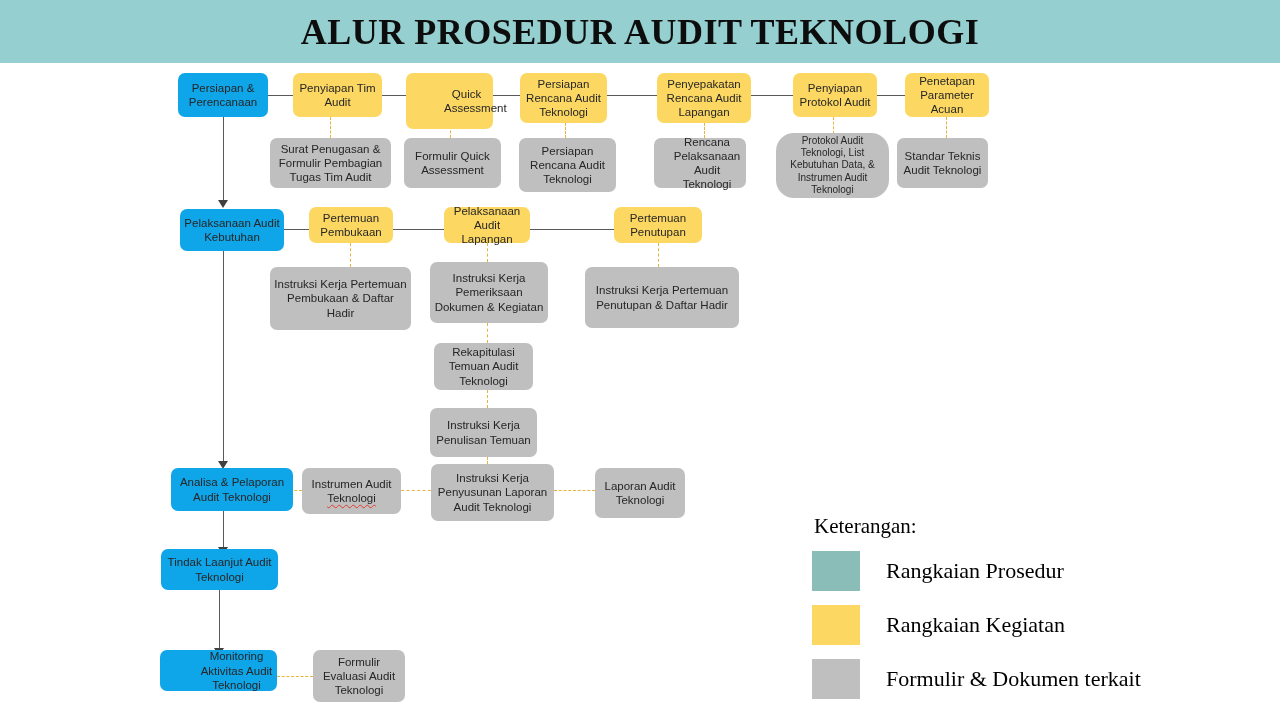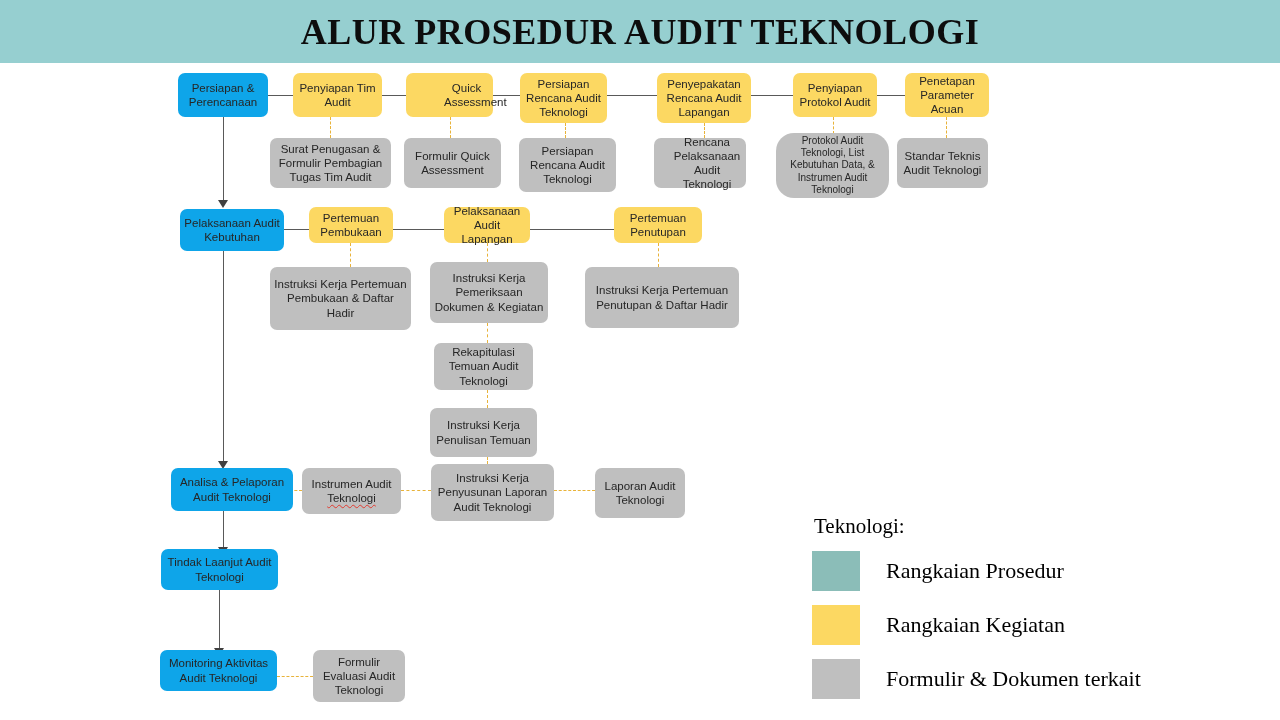--- a/index.html
+++ b/index.html
@@ -136,21 +136,21 @@
   <div class="conn h-dash" style="left:277px;top:676px;width:36px;"></div>
 
   <div class="node proc" style="left:178px;top:73px;width:90px;height:44px;">
     <span>Persiapan &amp; Perencanaan</span>
   </div>
 
   <div class="node act" style="left:293px;top:73px;width:89px;height:44px;">
     <span>Penyiapan Tim Audit</span>
   </div>
 
-  <div class="node act" style="left:406px;top:73px;width:87px;height:44px;padding-left:38px;">
+  <div class="node act" style="left:406px;top:73px;width:87px;height:56px;padding-left:38px;">
     <span>Quick Assessment</span>
   </div>
 
   <div class="node act" style="left:520px;top:73px;width:87px;height:50px;">
     <span>Persiapan Rencana Audit Teknologi</span>
   </div>
 
   <div class="node act" style="left:657px;top:73px;width:94px;height:50px;">
     <span>Penyepakatan Rencana Audit Lapangan</span>
   </div>
@@ -239,30 +239,30 @@
   </div>
 
   <div class="node doc" style="left:595px;top:468px;width:90px;height:50px;">
     <span>Laporan Audit Teknologi</span>
   </div>
 
   <div class="node proc" style="left:161px;top:549px;width:117px;height:41px;">
     <span>Tindak Laanjut Audit Teknologi</span>
   </div>
 
-  <div class="node proc" style="left:160px;top:650px;width:117px;height:41px;">
+  <div class="node proc" style="left:160px;top:650px;width:117px;height:41px;padding-left:40px;">
     <span>Monitoring Aktivitas Audit Teknologi</span>
   </div>
 
   <div class="node doc" style="left:313px;top:650px;width:92px;height:52px;">
     <span>Formulir Evaluasi Audit Teknologi</span>
   </div>
 
   <div class="legend">
-    <div class="legend-title">Teknologi:</div>
+    <div class="legend-title">Keterangan:</div>
 
     <div class="legend-row">
       <div class="legend-swatch" style="background:#8BBDB8;"></div>
       <div class="legend-label">Rangkaian Prosedur</div>
     </div>
 
     <div class="legend-row">
       <div class="legend-swatch" style="background:#FCD862;"></div>
       <div class="legend-label">Rangkaian Kegiatan</div>
     </div>

